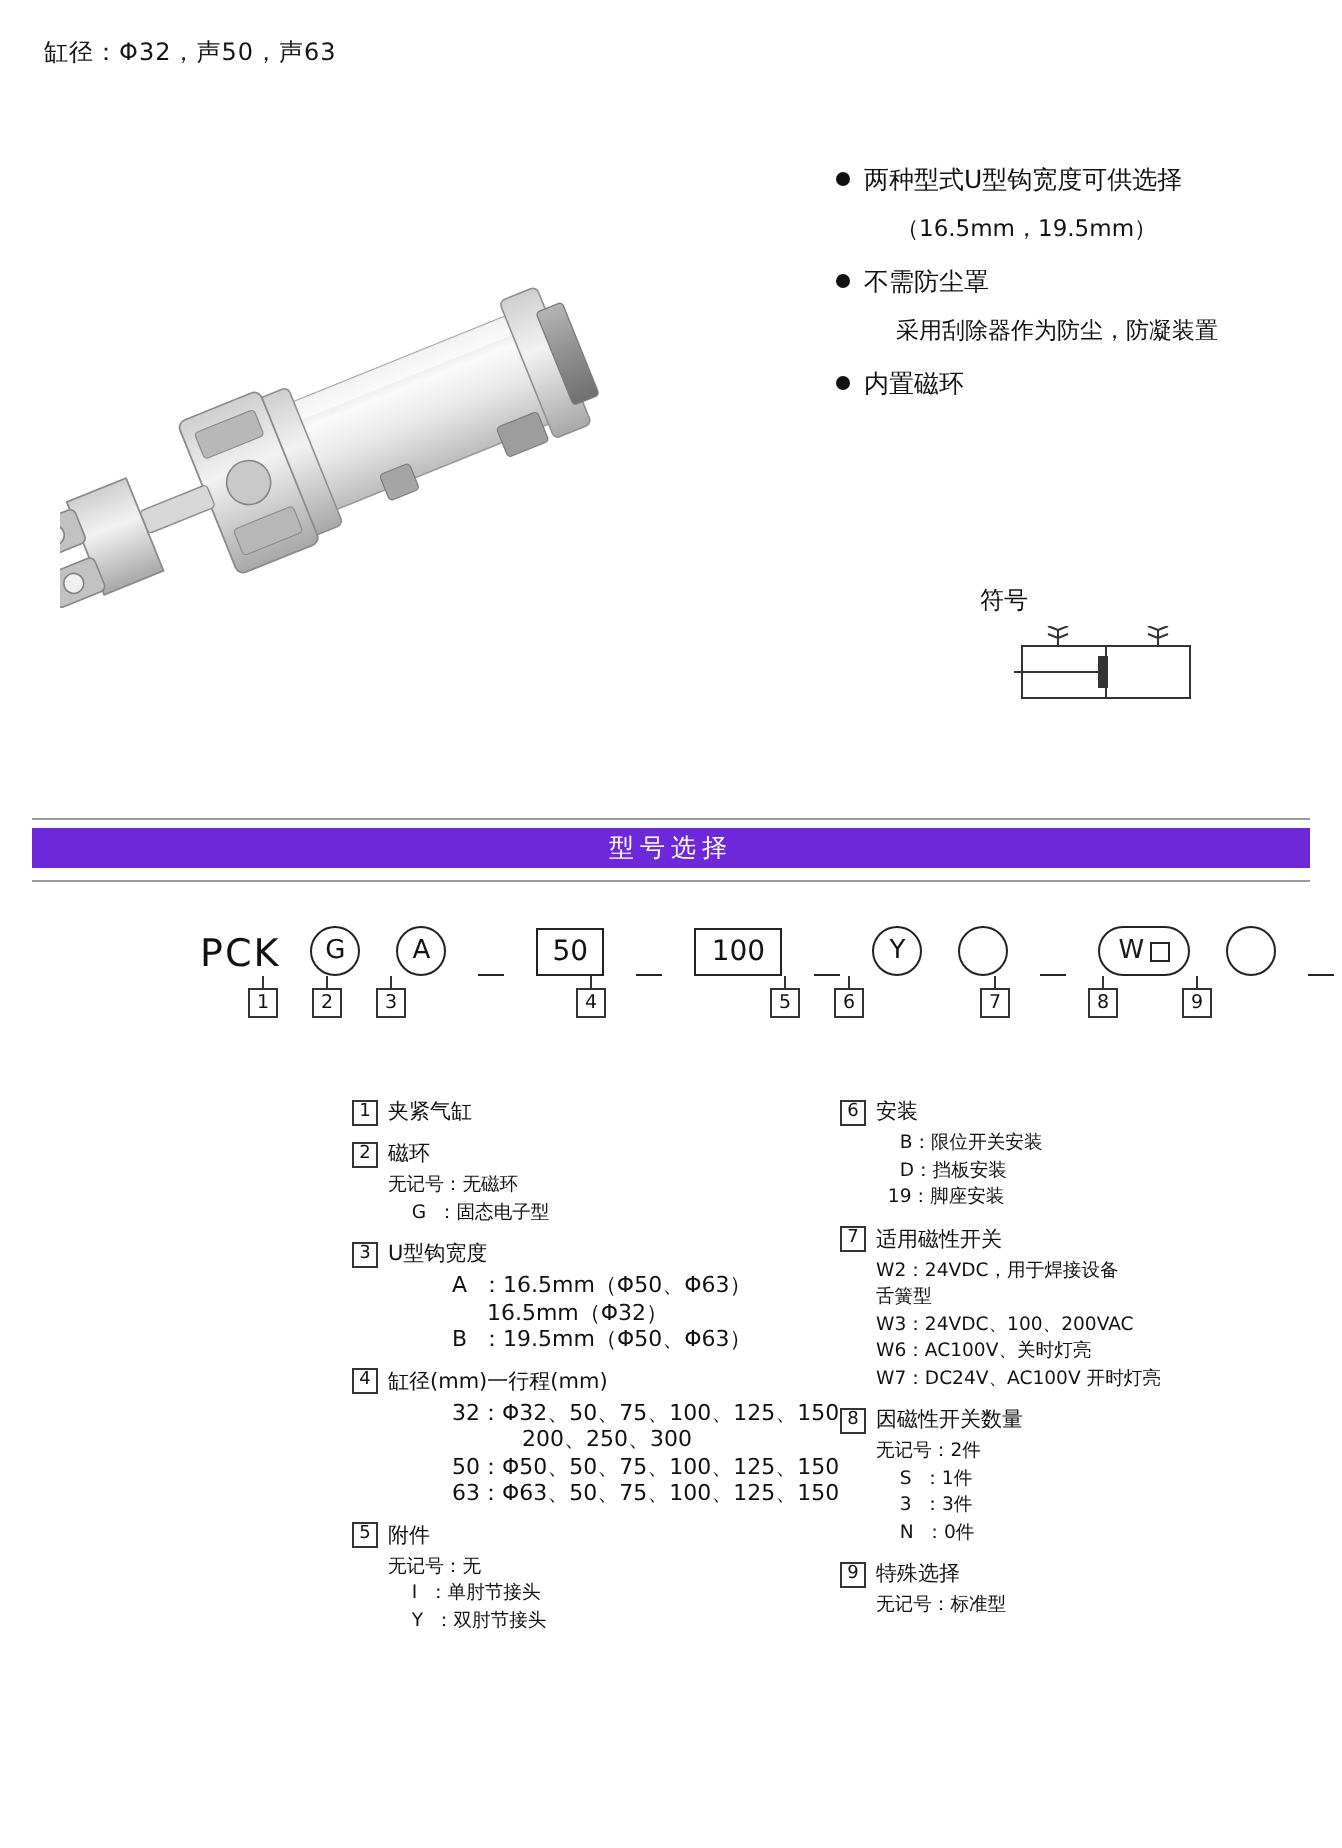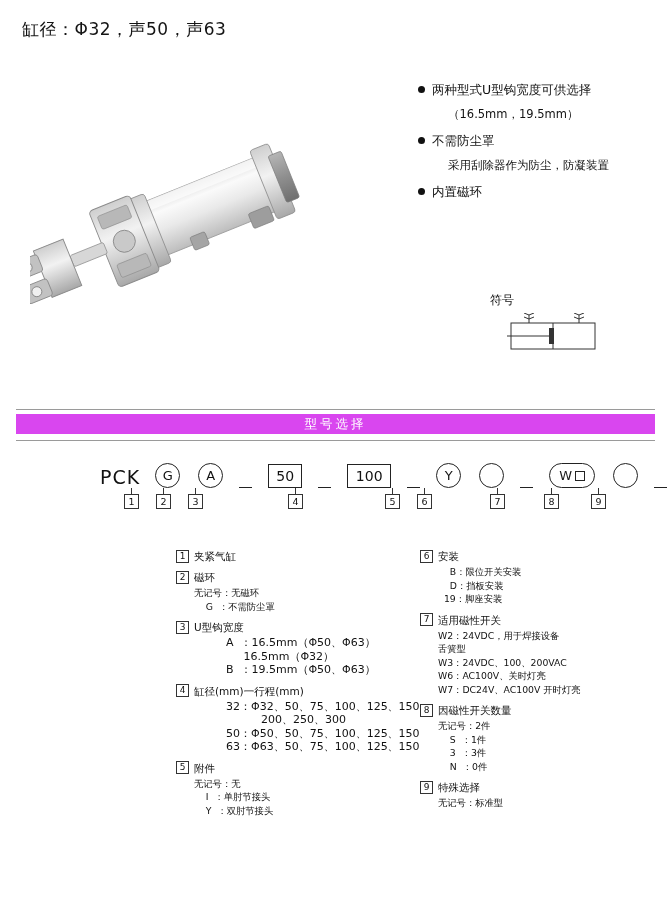--- a/index.html
+++ b/index.html
@@ -15,21 +15,21 @@
     font-family: "DejaVu Sans", "Liberation Sans", sans-serif;
     color: #1a1a1a;
     overflow: hidden;
   }
 
   
   .page-head {
     position: absolute;
     left: 22px;
     top: 18px;
-    font-size: 17px;
+    font-size: 12px;
     letter-spacing: 0.5px;
     color: #141414;
     white-space: nowrap;
   }
 
   
   .photo-box {
     position: absolute;
     left: 30px;
     top: 120px;
@@ -86,21 +86,21 @@
   }
   .symbol-svg { display: block; margin: 0 auto; }
 
   
   .band {
     position: absolute;
     left: 16px;
     top: 414px;
     width: 639px;
     height: 20px;
-    background: #d946ef;
+    background: #6d28d9;
   }
   .band-label {
     position: absolute;
     left: 0; right: 0; top: 0;
     line-height: 20px;
     text-align: center;
     color: #ffffff;
     font-size: 12.5px;
     letter-spacing: 3px;
   }
@@ -393,21 +393,21 @@
         <span class="entry-title">夹紧气缸</span>
       </div>
     </div>
 
     <div class="entry">
       <div class="entry-head">
         <span class="badge">2</span>
         <span class="entry-title">磁环</span>
       </div>
       <div class="sub">无记号：无磁环</div>
-      <div class="sub">    G  ：不需防尘罩</div>
+      <div class="sub">    G  ：固态电子型</div>
     </div>
 
     <div class="entry">
       <div class="entry-head">
         <span class="badge">3</span>
         <span class="entry-title">U型钩宽度</span>
       </div>
       <div class="sub2">    A  ：16.5mm（Φ50、Φ63）</div>
       <div class="sub2">         16.5mm（Φ32）</div>
       <div class="sub2">    B  ：19.5mm（Φ50、Φ63）</div>

